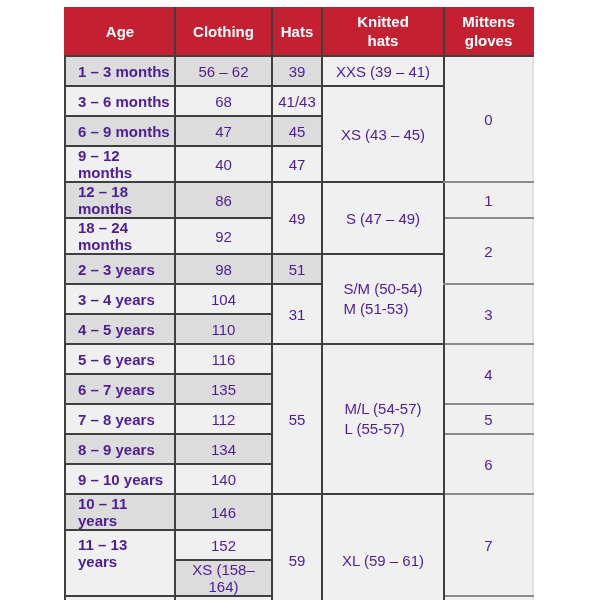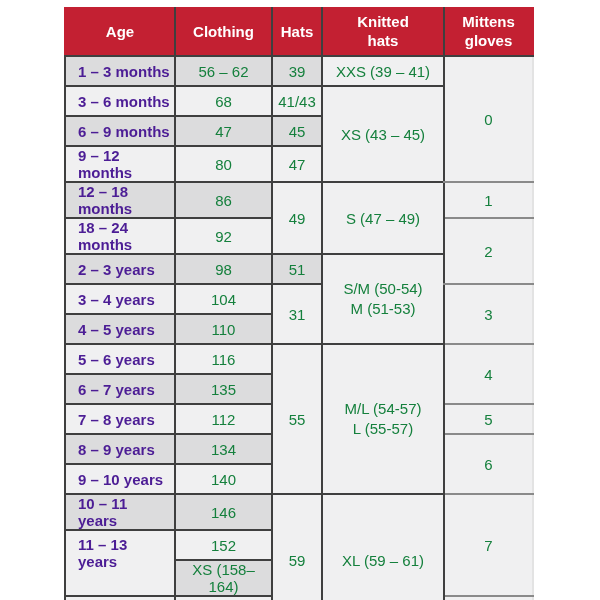--- a/index.html
+++ b/index.html
@@ -8,27 +8,27 @@
   table.size-chart{position:absolute;left:64px;top:7px;border-collapse:collapse;table-layout:fixed;}
   col.c-age{width:110px;} col.c-clo{width:97px;} col.c-hat{width:50px;}
   col.c-kni{width:122px;} col.c-mit{width:89px;}
 
   th{background:#c32032;color:#ffffff;font-weight:700;font-size:15px;line-height:1.25;
      height:44px;text-align:center;vertical-align:middle;white-space:pre-line;
      border:2px solid #3f3f3f;border-top:2px solid #c32032;}
   th:first-child{border-left-color:#c32032;}
   th:last-child{border-right-color:#c32032;}
 
-  td{border:2px solid #3f3f3f;height:28px;font-size:15px;color:#15803d;
+  td{border:2px solid #3f3f3f;height:28px;font-size:15px;color:#4c1d95;
      text-align:center;vertical-align:middle;background:#f0f0f1;padding:0 4px;}
   td.shade{background:#dcdcdd;}
   td.age{font-weight:700;color:#4c1d95;text-align:left;padding-left:12px;font-size:15px;}
   td.va-top{vertical-align:top;padding-top:5px;}
   td.mit{border-top-color:#8a8a8a;border-bottom-color:#8a8a8a;border-right-color:#e3e3e3;}
-  .block{display:inline-block;text-align:center;white-space:pre-line;line-height:1.35;}
+  .block{display:inline-block;text-align:left;white-space:pre-line;line-height:1.35;}
 </style>
 </head>
 <body>
 
 <div class="canvas">
   <table class="size-chart">
     <colgroup>
       <col class="c-age">
         <col class="c-clo">
         <col class="c-hat">
@@ -60,21 +60,21 @@
         <td>41/43</td>
         <td rowspan="3">XS (43 – 45)</td>
       </tr>
       <tr>
         <td class="age shade">6 – 9 months</td>
         <td class="shade">47</td>
         <td class="shade">45</td>
       </tr>
       <tr>
         <td class="age">9 – 12 months</td>
-        <td>80</td>
+        <td>40</td>
         <td>47</td>
       </tr>
       <tr>
         <td class="age shade">12 – 18 months</td>
         <td class="shade">86</td>
         <td rowspan="2">49</td>
         <td rowspan="2">S (47 – 49)</td>
         <td class="mit">1</td>
       </tr>
       <tr>

